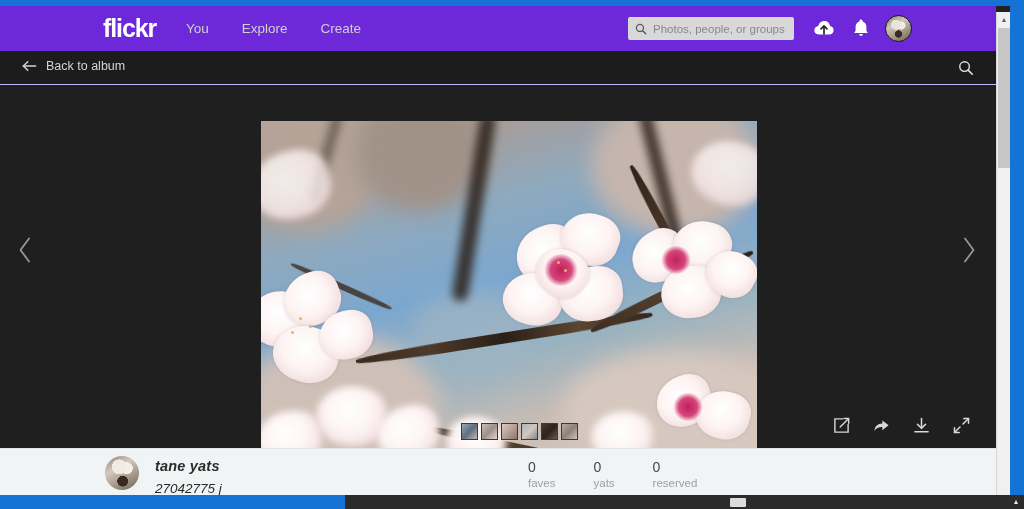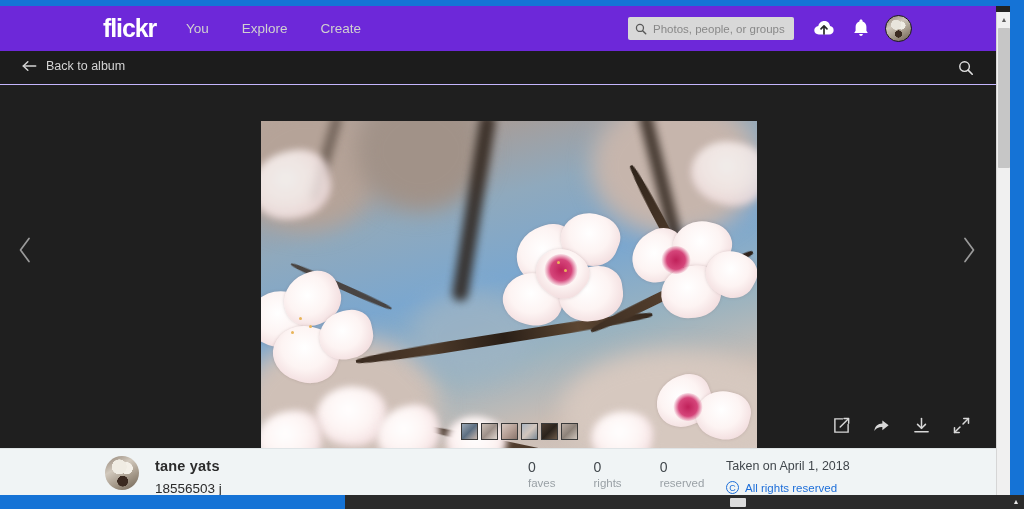--- a/index.html
+++ b/index.html
@@ -181,21 +181,21 @@
   }
   #owner-avatar {
     width:34px; height:34px; border-radius:50%;
     background:
       radial-gradient(circle at 42% 32%, #f0ece3 0 24%, transparent 25%),
       radial-gradient(circle at 64% 36%, #f4f0e8 0 19%, transparent 20%),
       radial-gradient(circle at 52% 74%, #3a2920 0 17%, transparent 18%),
       linear-gradient(150deg,#8e8073 0%,#d2c9bd 35%,#9d9181 70%,#6d6053 100%);
     flex:0 0 auto;
   }
-  #owner-text { padding-top:2px; }
+  #owner-text { padding-top:2px;font-style:italic; }
   #owner-name { font-size:14.5px; color:#2b2b2b; font-weight:bold; letter-spacing:.2px; }
   #photo-title { font-size:13.5px; color:#2b2b2b; margin-top:7px; }
 
   #stats { position:absolute; left:528px; top:10px; display:flex; gap:38px; }
   .stat { text-align:left; }
   .stat-value { font-size:14px; color:#41474c; }
   .stat-label { font-size:11.5px; color:#9aa1a6; margin-top:2px; }
 
   #meta { position:absolute; left:726px; top:10px; }
   #taken-on { font-size:12.5px; color:#41474c; }
@@ -365,46 +365,39 @@
           </svg>
         </div>
       </div>
 
       <div id="info-bar">
 
         <div id="owner-block">
           <div id="owner-avatar"></div>
           <div id="owner-text">
             <div id="owner-name">tane yats</div>
-            <div id="photo-title">18556503 j</div>
+            <div id="photo-title">27042775 j</div>
           </div>
         </div>
 
         <div id="stats">
           <div class="stat">
             <div class="stat-value">0</div>
             <div class="stat-label">faves</div>
           </div>
           <div class="stat">
             <div class="stat-value">0</div>
-            <div class="stat-label">rights</div>
+            <div class="stat-label">yats</div>
           </div>
           <div class="stat">
             <div class="stat-value">0</div>
             <div class="stat-label">reserved</div>
           </div>
         </div>
 
-        <div id="meta">
-          <div id="taken-on">Taken on April 1, 2018</div>
-          <div id="rights-row">
-            <span id="rights-icon">C</span>
-            <span id="rights-text">All rights reserved</span>
-          </div>
-        </div>
       </div>
 
     </div>
 
     <div id="scrollbar">
       <div id="scroll-up-arrow">▲</div>
       <div id="scroll-thumb"></div>
       <div id="scroll-down-arrow">▼</div>
     </div>
 

